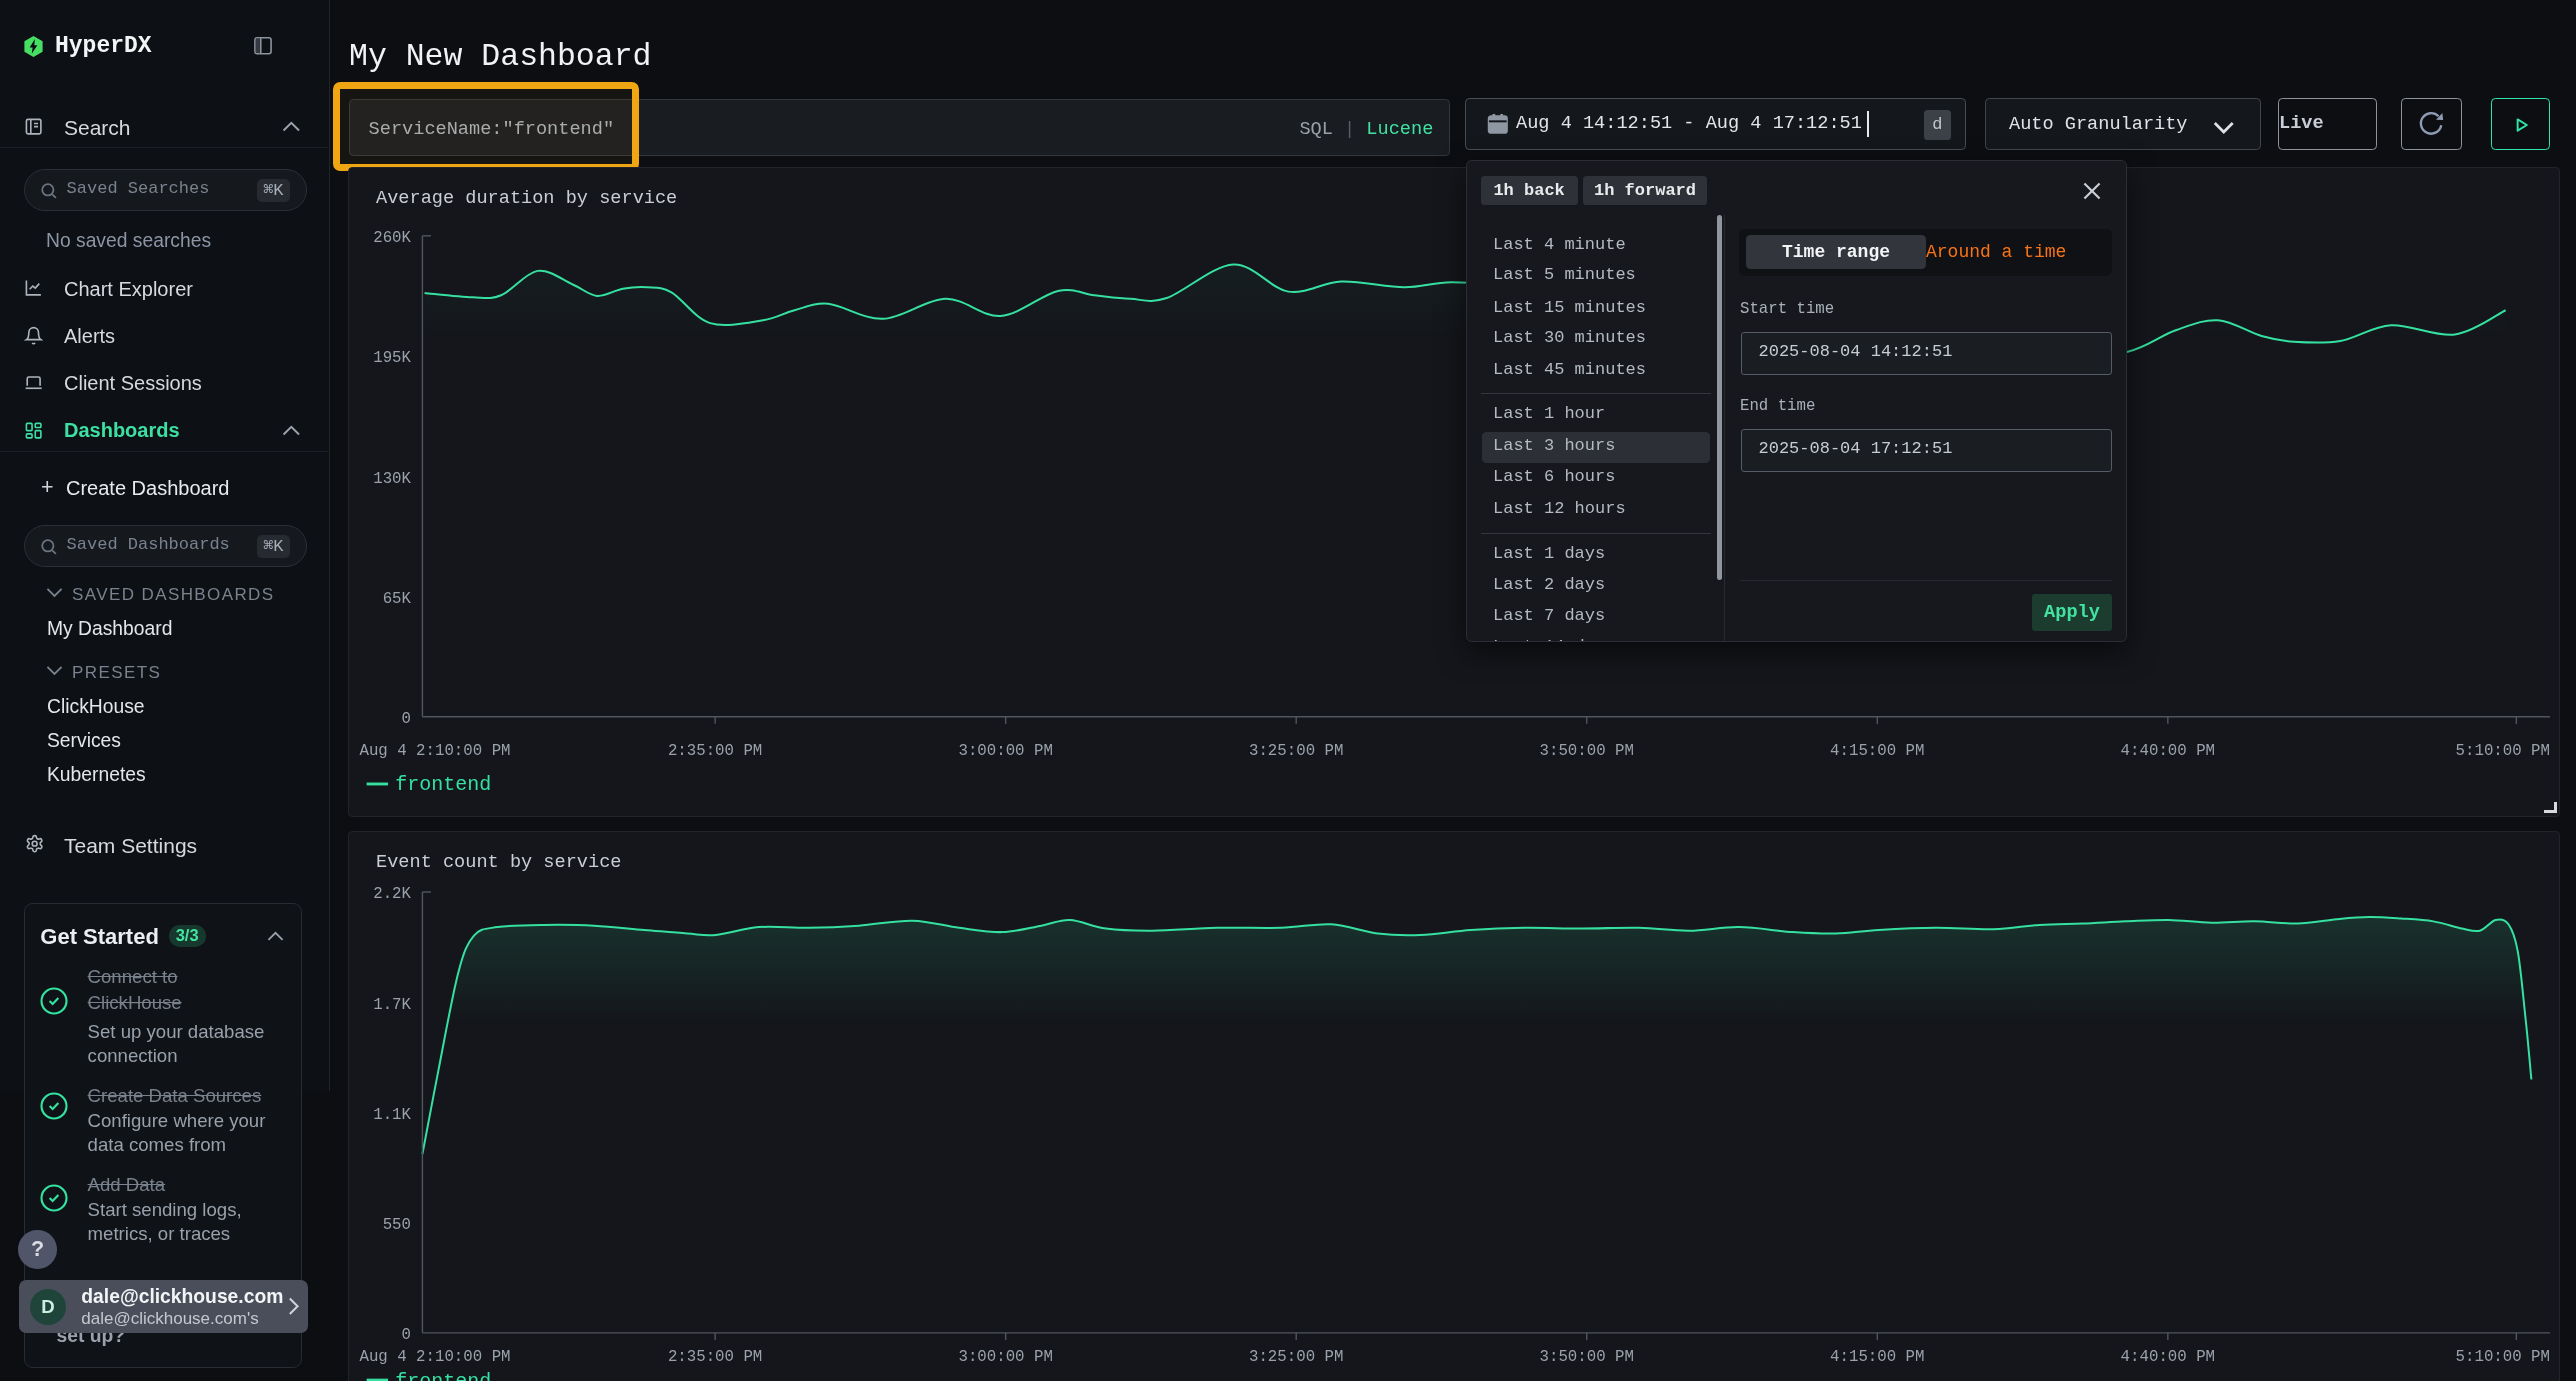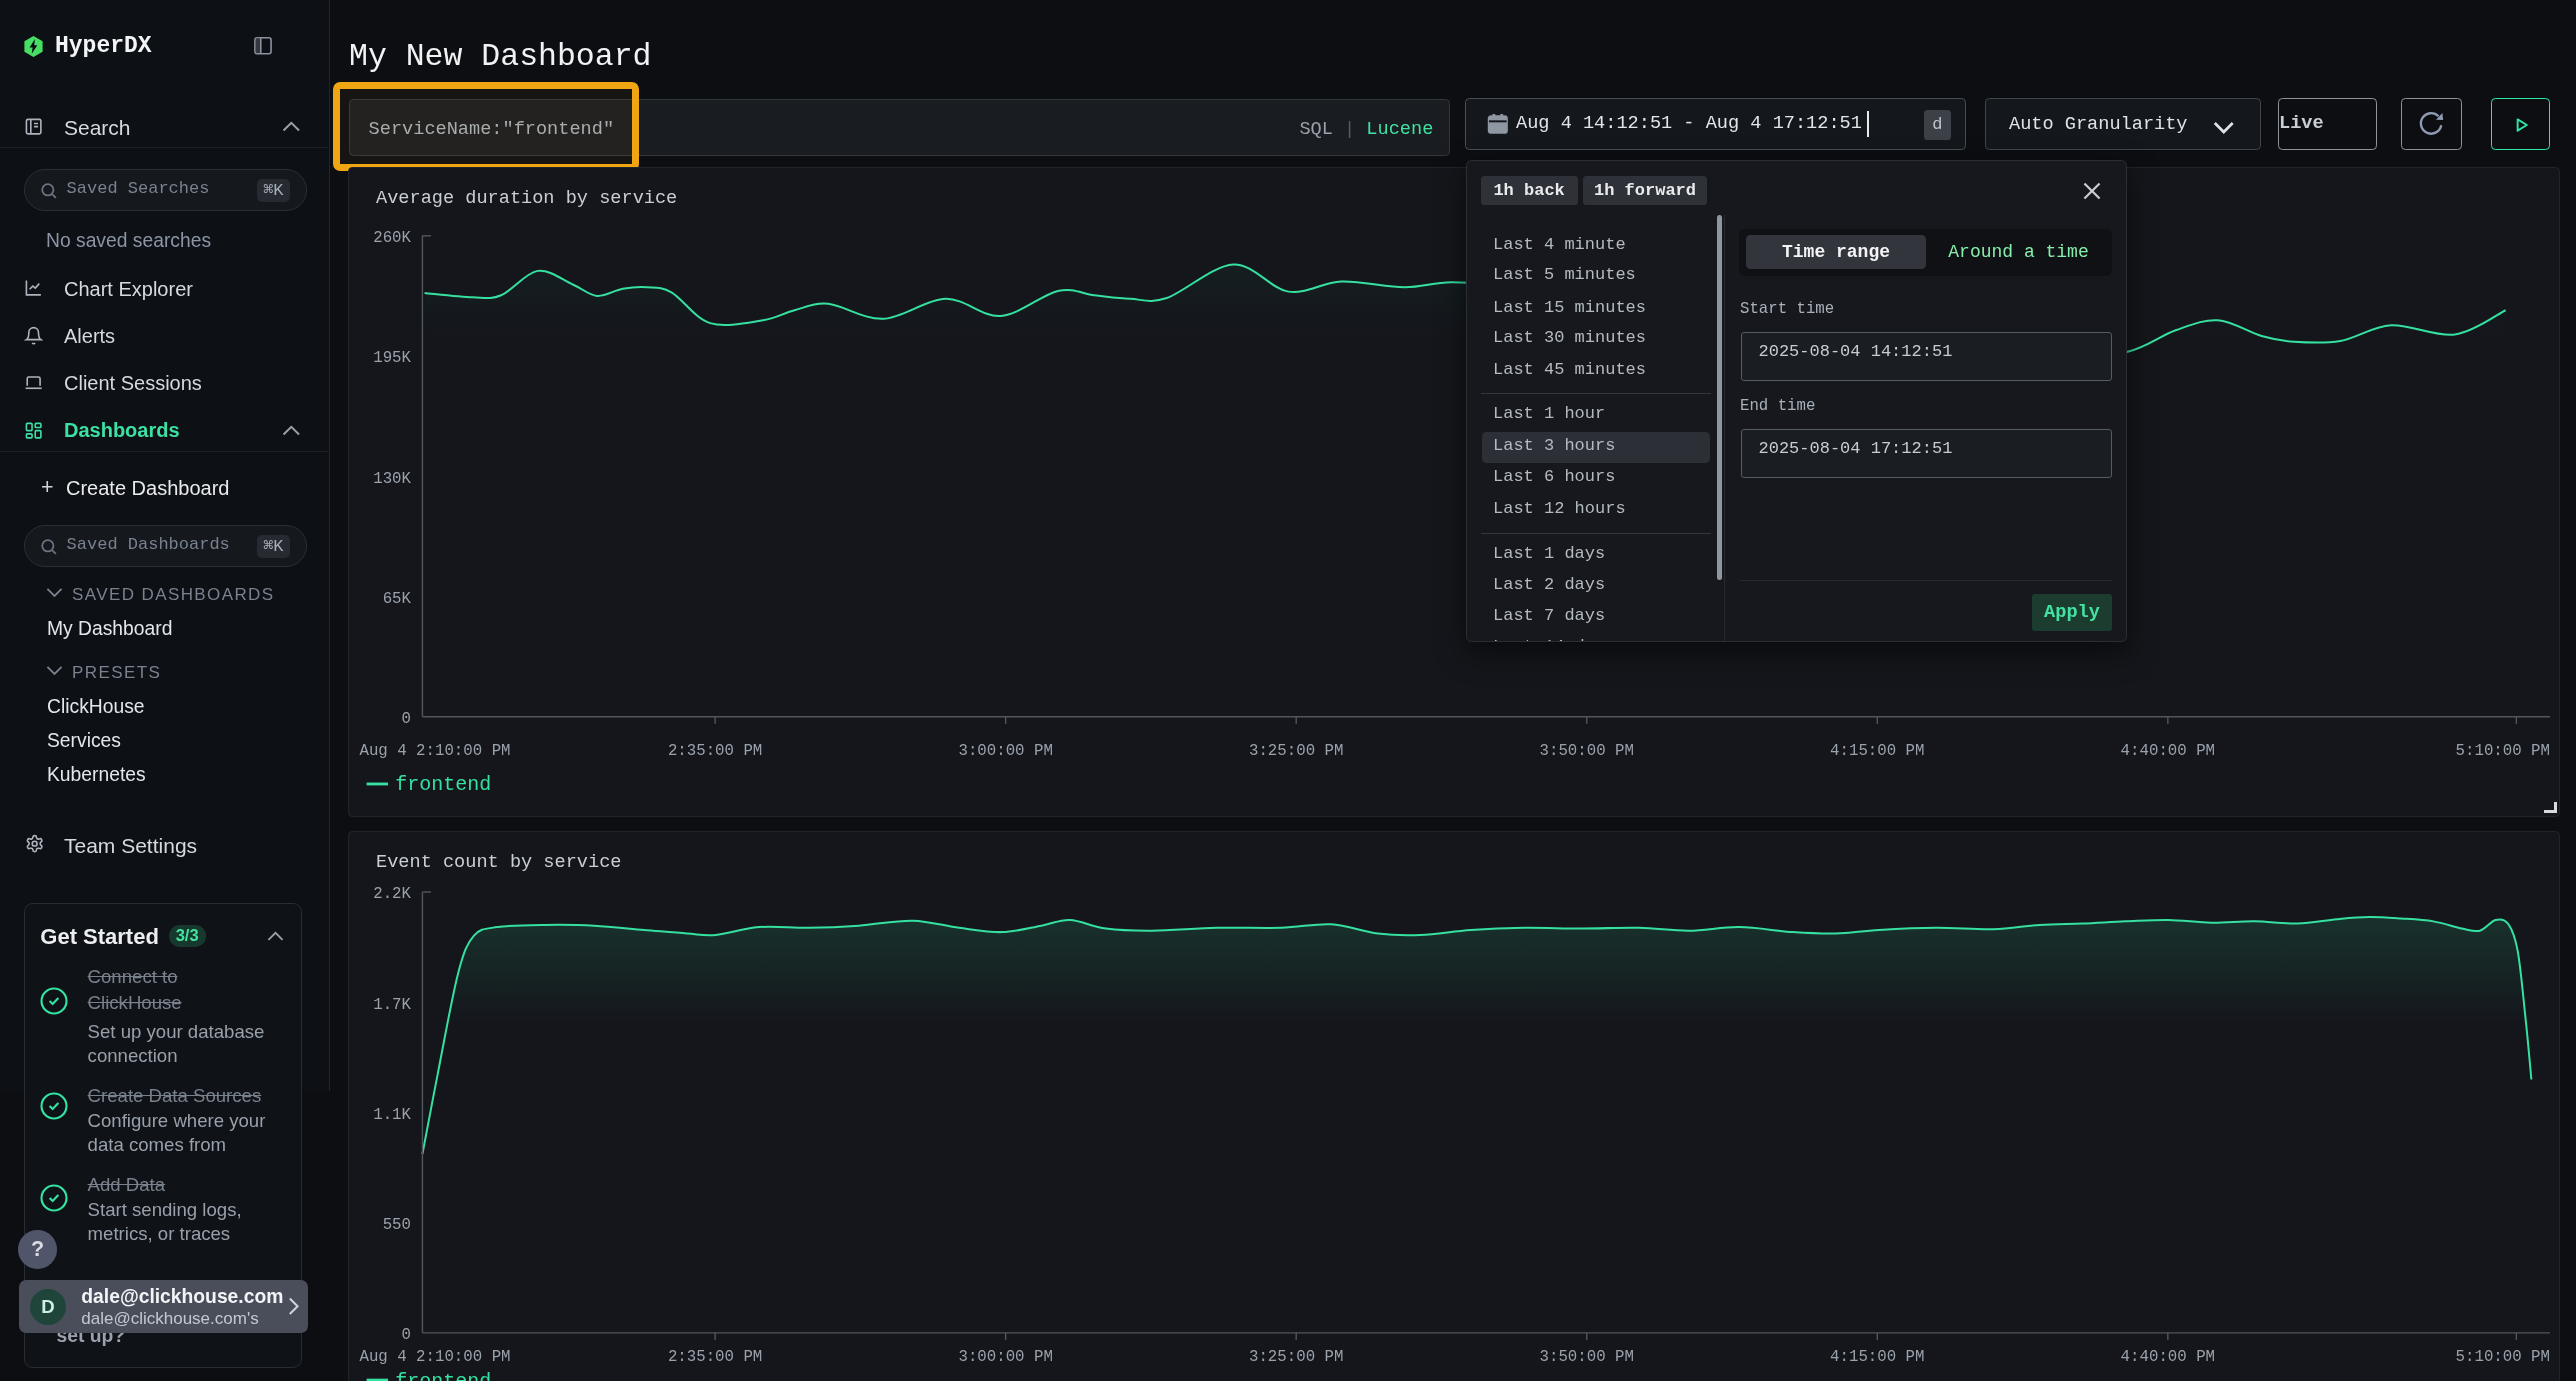--- a/index.html
+++ b/index.html
@@ -35,21 +35,21 @@
 #play{left:2491px;width:59px;border-color:#2ee6a6;background:transparent}
 
 .panel{position:absolute;left:348px;width:2212px;background:#14161b;border:1.4px solid #21242a;border-radius:4.3px}
 .ptitle{position:absolute;left:27px;top:20px;font-size:18.6px;color:#c9ced5;font-family:"Liberation Mono",monospace}
 
 #pop{position:absolute;left:1466px;top:160px;width:661px;height:482px;background:#16181d;border:1.4px solid #2b2e34;border-radius:5.7px;box-shadow:0 10px 29px rgba(0,0,0,.55);overflow:hidden}
 .chip{position:absolute;top:15px;height:29px;background:#2e3137;border-radius:3.6px;color:#e8eaec;font-size:18.6px;font-weight:bold;font-family:"Liberation Mono",monospace;text-align:center;line-height:29px}
 .litem{position:absolute;left:26px;font-size:17px;color:#b4bac2;font-family:"Liberation Mono",monospace}
 .pdiv{position:absolute;left:13.6px;width:230px;height:1.4px;background:#33373e}
 .rlabel{position:absolute;left:273px;font-size:15.7px;color:#a9b0ba;font-family:"Liberation Mono",monospace}
-.rinput{position:absolute;left:274px;width:371px;height:49px;background:#1a1d22;border:1.4px solid #555c66;border-radius:2.9px;font-family:"Liberation Mono",monospace;font-size:17px;color:#c6ccd3;line-height:38px;padding-left:16.5px}
+.rinput{position:absolute;left:274px;width:371px;height:43px;background:#1a1d22;border:1.4px solid #555c66;border-radius:2.9px;font-family:"Liberation Mono",monospace;font-size:17px;color:#c6ccd3;line-height:38px;padding-left:16.5px}
 </style></head>
 <body>
 
 <div id="sidebar">
 
   <svg class="abs" style="left:23px;top:36px" width="21" height="21" viewBox="0 0 24 24">
     <polygon points="12,0 22.4,6 22.4,18 12,24 1.6,18 1.6,6" fill="#46df64"></polygon>
     <path d="M13.6 3.5 7.6 13h3.4l-1 7.3 6.4-9.8h-3.5z" fill="#0c0e12"></path>
   </svg>
   <div class="abs mono" style="left:55px;top:33px;font-size:23px;font-weight:bold;color:#f2f4f6">HyperDX</div>
@@ -351,21 +351,21 @@
 
   <div class="pdiv" style="top:372px"></div>
   <div class="litem" style="top:383px">Last 1 days</div>
 <div class="litem" style="top:414px">Last 2 days</div>
 <div class="litem" style="top:445px">Last 7 days</div>
 <div class="litem" style="top:476px">Last 14 days</div>
 
   <div class="abs" style="left:272px;top:68px;width:373px;height:47px;background:#0f1114;border-radius:5.7px"></div>
   <div class="abs" style="left:279px;top:74px;width:180px;height:34px;background:#32353b;border-radius:4.3px"></div>
   <div class="abs mono" style="left:279px;top:81px;width:180px;text-align:center;font-size:18px;font-weight:bold;color:#f2f4f6">Time range</div>
-  <div class="abs mono" style="left:459px;top:81px;width:185px;text-align:center;font-size:18px;color:#86efac">Around a time</div>
+  <div class="abs mono" style="left:459px;top:81px;width:185px;text-align:left;font-size:18px;color:#f97316">Around a time</div>
 
   <div class="rlabel" style="top:139px">Start time</div>
   <div class="rinput" style="top:171px">2025-08-04 14:12:51</div>
   <div class="rlabel" style="top:236px">End time</div>
   <div class="rinput" style="top:268px">2025-08-04 17:12:51</div>
 
 
   <div class="abs" style="left:273px;top:419px;width:372px;height:1.4px;background:#262a30"></div>
   <div class="abs mono" style="left:565px;top:433px;width:80px;height:37px;background:#1c3c30;border-radius:2.9px;color:#42e3a0;font-size:18.6px;font-weight:bold;text-align:center;line-height:37px">Apply</div>
 </div>

